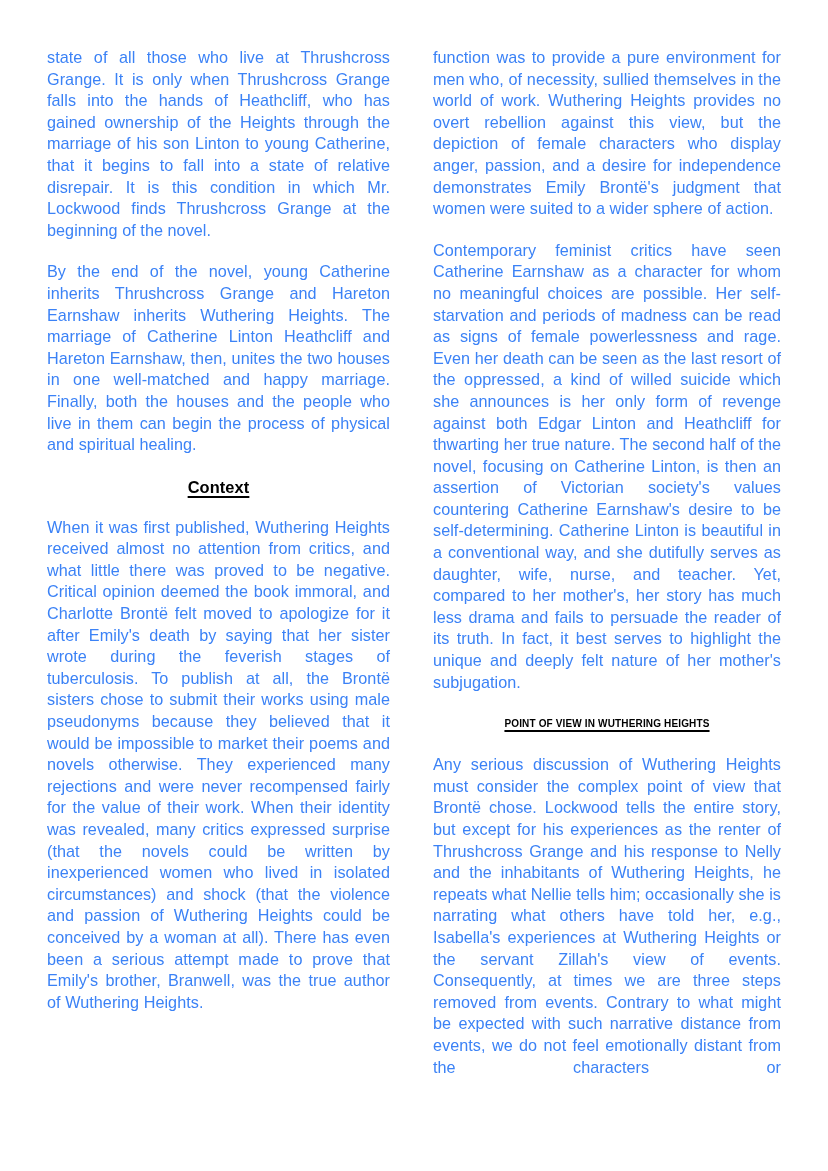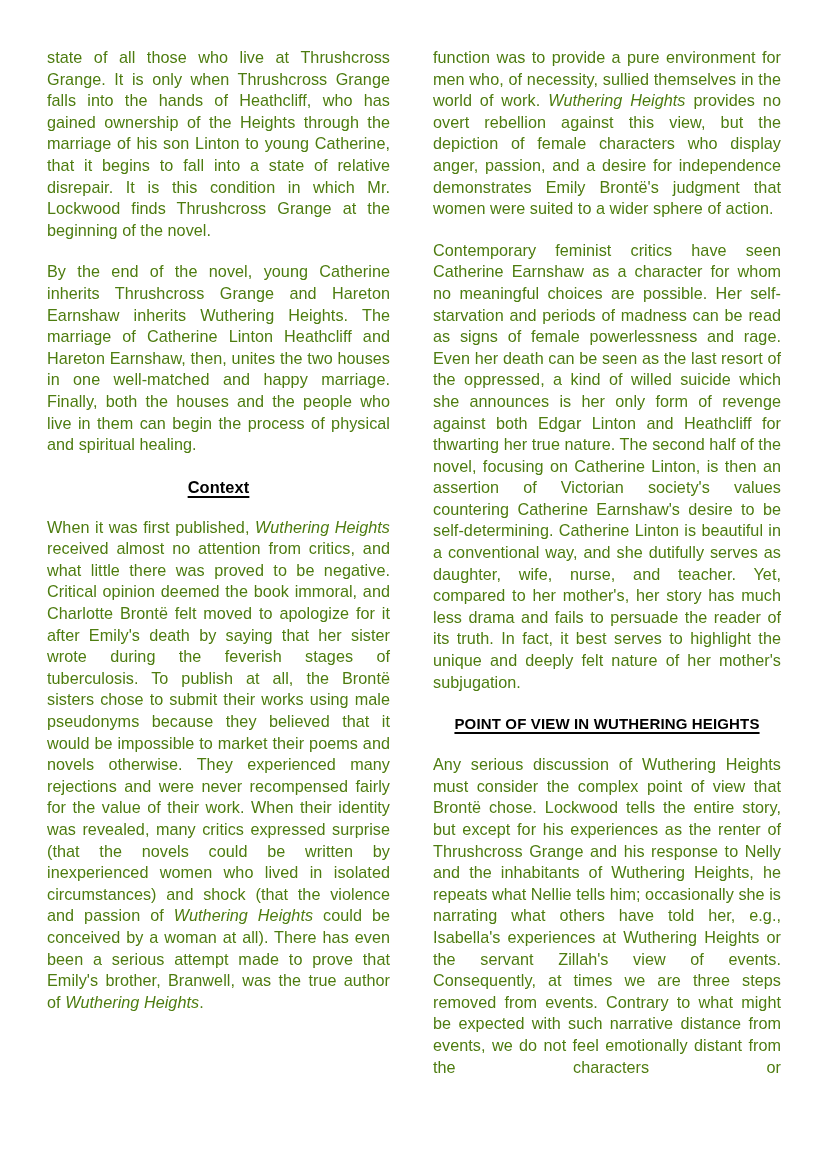--- a/index.html
+++ b/index.html
@@ -49,47 +49,46 @@
 
   p.para {
     margin: 0 0 20px 0;
     padding: 0;
     font-size: 16.2px;
     line-height: 21.6px;
     text-align: justify;
     text-justify: inter-word;
     letter-spacing: 0.05px;
     word-spacing: 0px;
-    color: #4d7c0f;
+    color: #3b82f6;
     hyphens: none;
   }
   p.para:last-child {
     margin-bottom: 0;
   }
 
   h2.heading {
     margin: 0 0 19px 0;
     padding: 0;
     font-size: 16.4px;
     line-height: 22px;
     font-weight: bold;
     text-decoration: underline;
     text-underline-offset: 3px;
     text-decoration-thickness: 1.6px;
     color: #000000;
     letter-spacing: 0.1px;
     text-align: center;
   }
   h2.heading.caps {
-    font-size: 15px;
+    font-size: 10px;
     letter-spacing: 0.15px;
   }
 
   .it {
-    font-style: italic;
   }
 
   
   p.para.cont {
     text-align: justify;
   }
   p.para.cont::after {
     content: "";
     display: inline-block;
     width: 100%;

